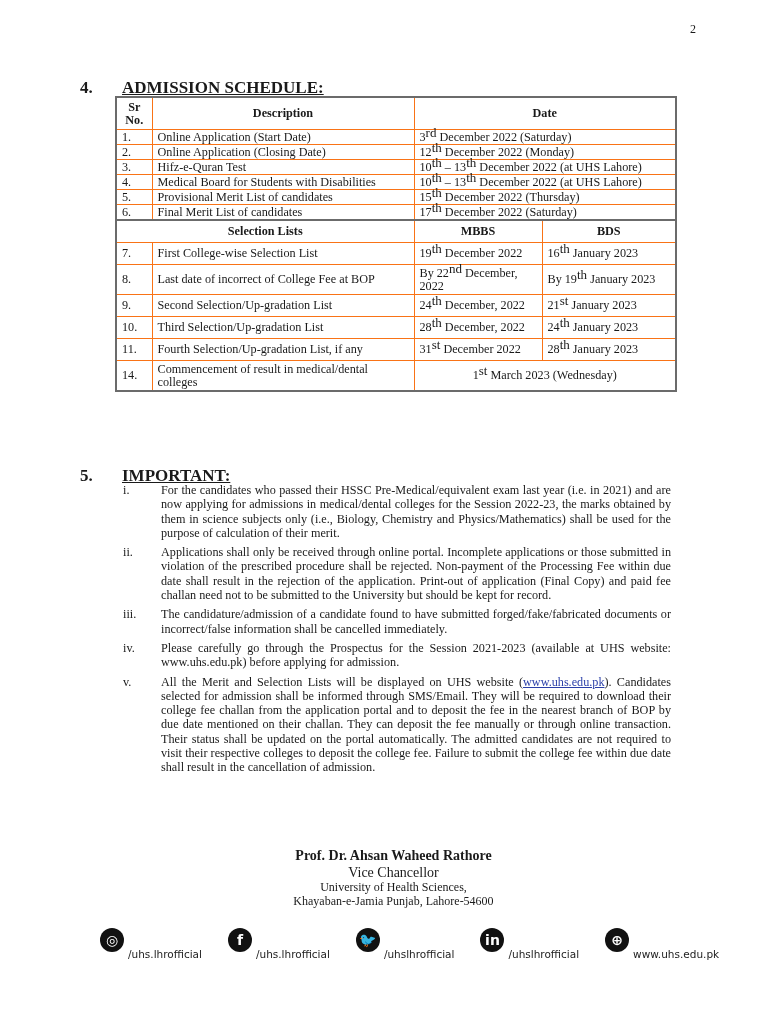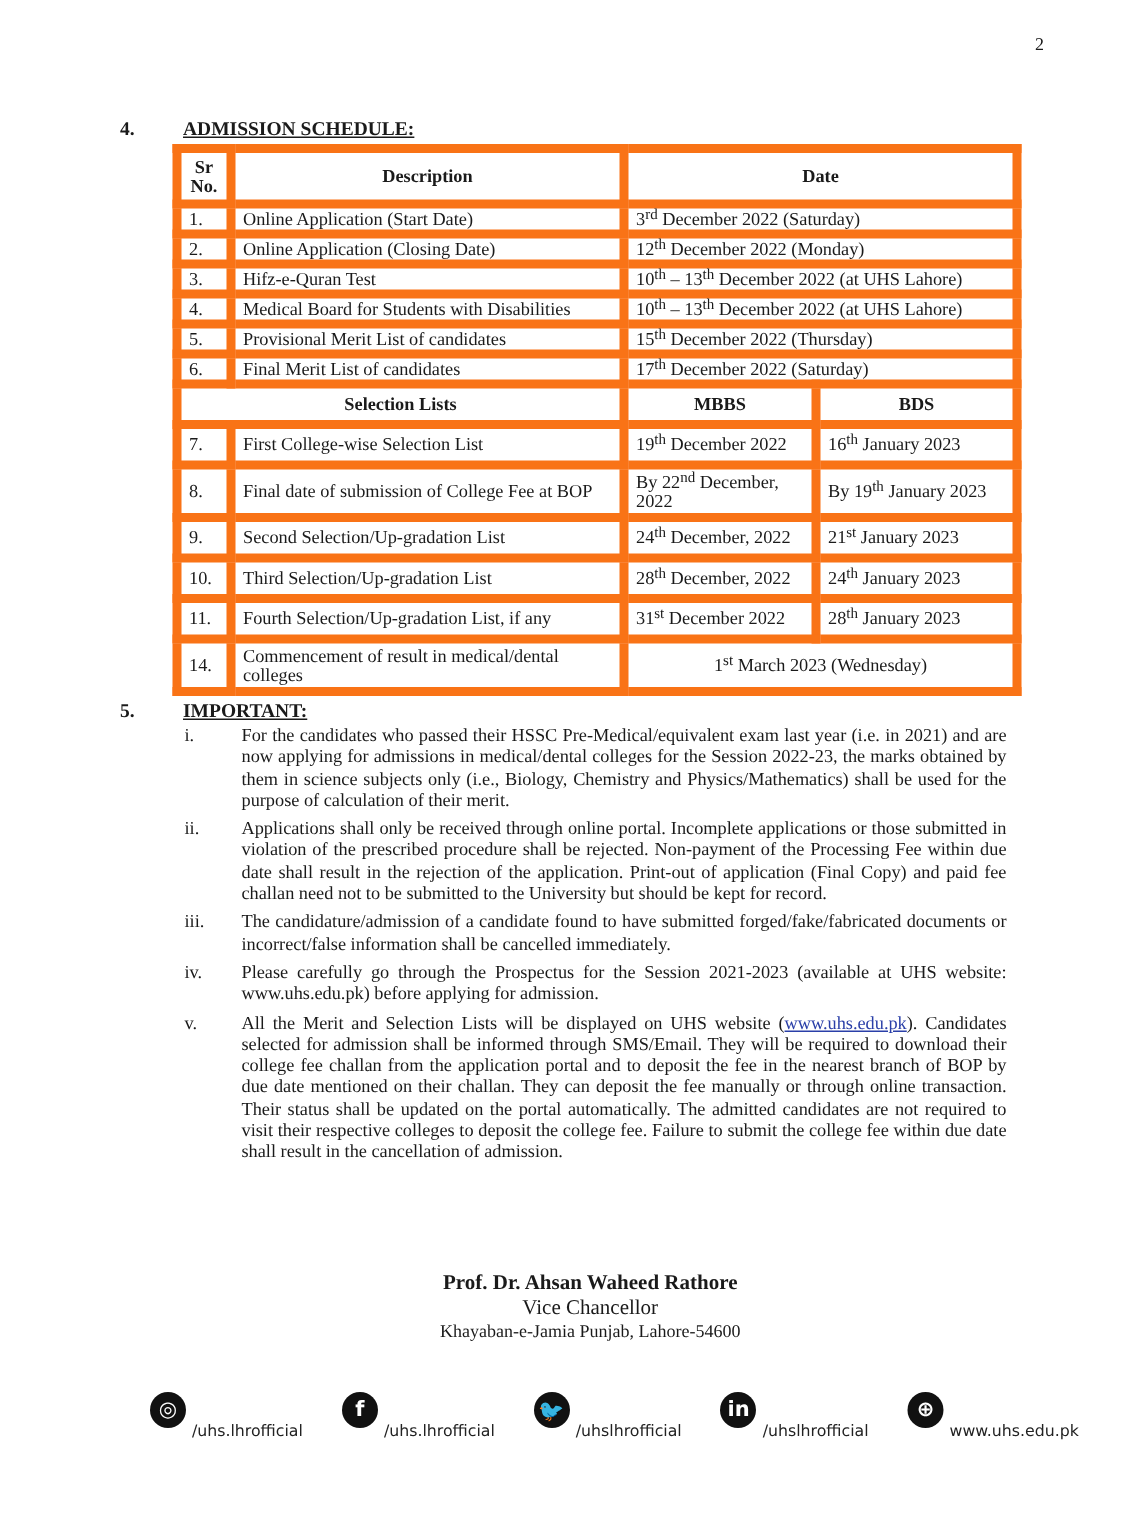--- a/index.html
+++ b/index.html
@@ -2,43 +2,43 @@
 <html><head>
 <meta charset="utf-8">
 <style>
   html, body { margin: 0; padding: 0; background: #ffffff; }
   body {
     width: 757px; height: 1024px; position: relative; overflow: hidden;
     font-family: "Liberation Serif", serif; color: #1a1a1a; font-size: 12.2px;
   }
   .page-num { position: absolute; left: 690px; top: 22px; font-size: 12px; }
 
-  .sec-head { position: absolute; left: 80px; font-weight: bold; font-size: 13px; }
+  .sec-head { position: absolute; left: 80px; font-weight: bold; font-size: 17px; }
   .sec-head .num { display: inline-block; width: 42px; }
   .sec-head .title { text-decoration: underline; }
 
   table.sched {
     position: absolute; left: 115px; top: 96px; width: 560px;
     border-collapse: collapse; table-layout: fixed;
     border: 2px solid #6b6b6b;
   }
   table.sched td, table.sched th {
-    border: 6px solid #f97316; padding: 0 5px; line-height: 13px;
+    border: 1px solid #f97316; padding: 0 5px; line-height: 13px;
     vertical-align: middle; font-weight: normal; text-align: left;
   }
   table.sched th { font-weight: bold; text-align: center; }
   .r-head td, .r-head th { height: 31px; }
   .r td { height: 14px; }
   .r-sel th { height: 21px; }
   .r2 td { height: 21px; }
   .r2t td { height: 29px; }
   .bold { font-weight: bold; }
   .center { text-align: center !important; }
   .thickline { border-top: 2px solid #6b6b6b !important; }
-  sup { font-size: 10px; line-height: 0; vertical-align: 4px; }
+  sup { font-size: 13px; line-height: 0; vertical-align: 4px; }
 
   .list { position: absolute; left: 123px; width: 548px; }
   .item { display: flex; margin-bottom: 5px; }
   .item .rn { width: 38px; flex: none; }
   .item .tx { flex: 1; text-align: justify; line-height: 14.3px; }
   .link { color: #2a3fa8; text-decoration: underline; }
 
   .sig { position: absolute; left: 0; width: 757px; text-align: center; }
   .sig .name { font-weight: bold; font-size: 14px; margin-left: 30px; }
   .sig .role { font-size: 14px; margin-left: 30px; line-height: 17px; }
@@ -107,21 +107,21 @@
         <th class="thickline">BDS</th>
       </tr>
       <tr class="r2">
         <td>7.</td>
         <td>First College-wise Selection List</td>
         <td>19<sup>th</sup> December 2022</td>
         <td>16<sup>th</sup> January 2023</td>
       </tr>
       <tr class="r2t">
         <td>8.</td>
-        <td>Final date of submission of College Fee at BOP</td>
+        <td>Last date of incorrect of College Fee at BOP</td>
         <td>By 22<sup>nd</sup>  December, 2022</td>
         <td>By 19<sup>th</sup> January 2023</td>
       </tr>
       <tr class="r2">
         <td>9.</td>
         <td>Second Selection/Up-gradation List</td>
         <td>24<sup>th</sup> December, 2022</td>
         <td>21<sup>st</sup> January 2023</td>
       </tr>
       <tr class="r2">
@@ -167,20 +167,21 @@
     </div>
     <div class="item">
       <div class="rn">v.</div>
       <div class="tx"><span>All the Merit and Selection Lists will be displayed on UHS website (</span><a class="link">www.uhs.edu.pk</a><span>). Candidates selected for admission shall be informed through SMS/Email. They will be required to download their college fee challan from the application portal and to deposit the fee in the nearest branch of BOP by due date mentioned on their challan. They can deposit the fee manually or through online transaction. Their status shall be updated on the portal automatically. The admitted candidates are not required to visit their respective colleges to deposit the college fee. Failure to submit the college fee within due date shall result in the cancellation of admission.</span></div>
     </div>
   </div>
 
 <div class="sig" style="top:848px;">
   <div class="name">Prof. Dr. Ahsan Waheed Rathore</div>
   <div class="role">Vice Chancellor</div>
+  <div class="ln">University of Health Sciences,</div>
   <div class="ln">Khayaban-e-Jamia Punjab, Lahore-54600</div>
 </div>
 
 <div class="social" id="social">
     <div class="s">
       <span class="ic">◎</span>
       <span class="lbl">/uhs.lhrofficial</span>
     </div>
     <div class="s">
       <span class="ic">f</span>

